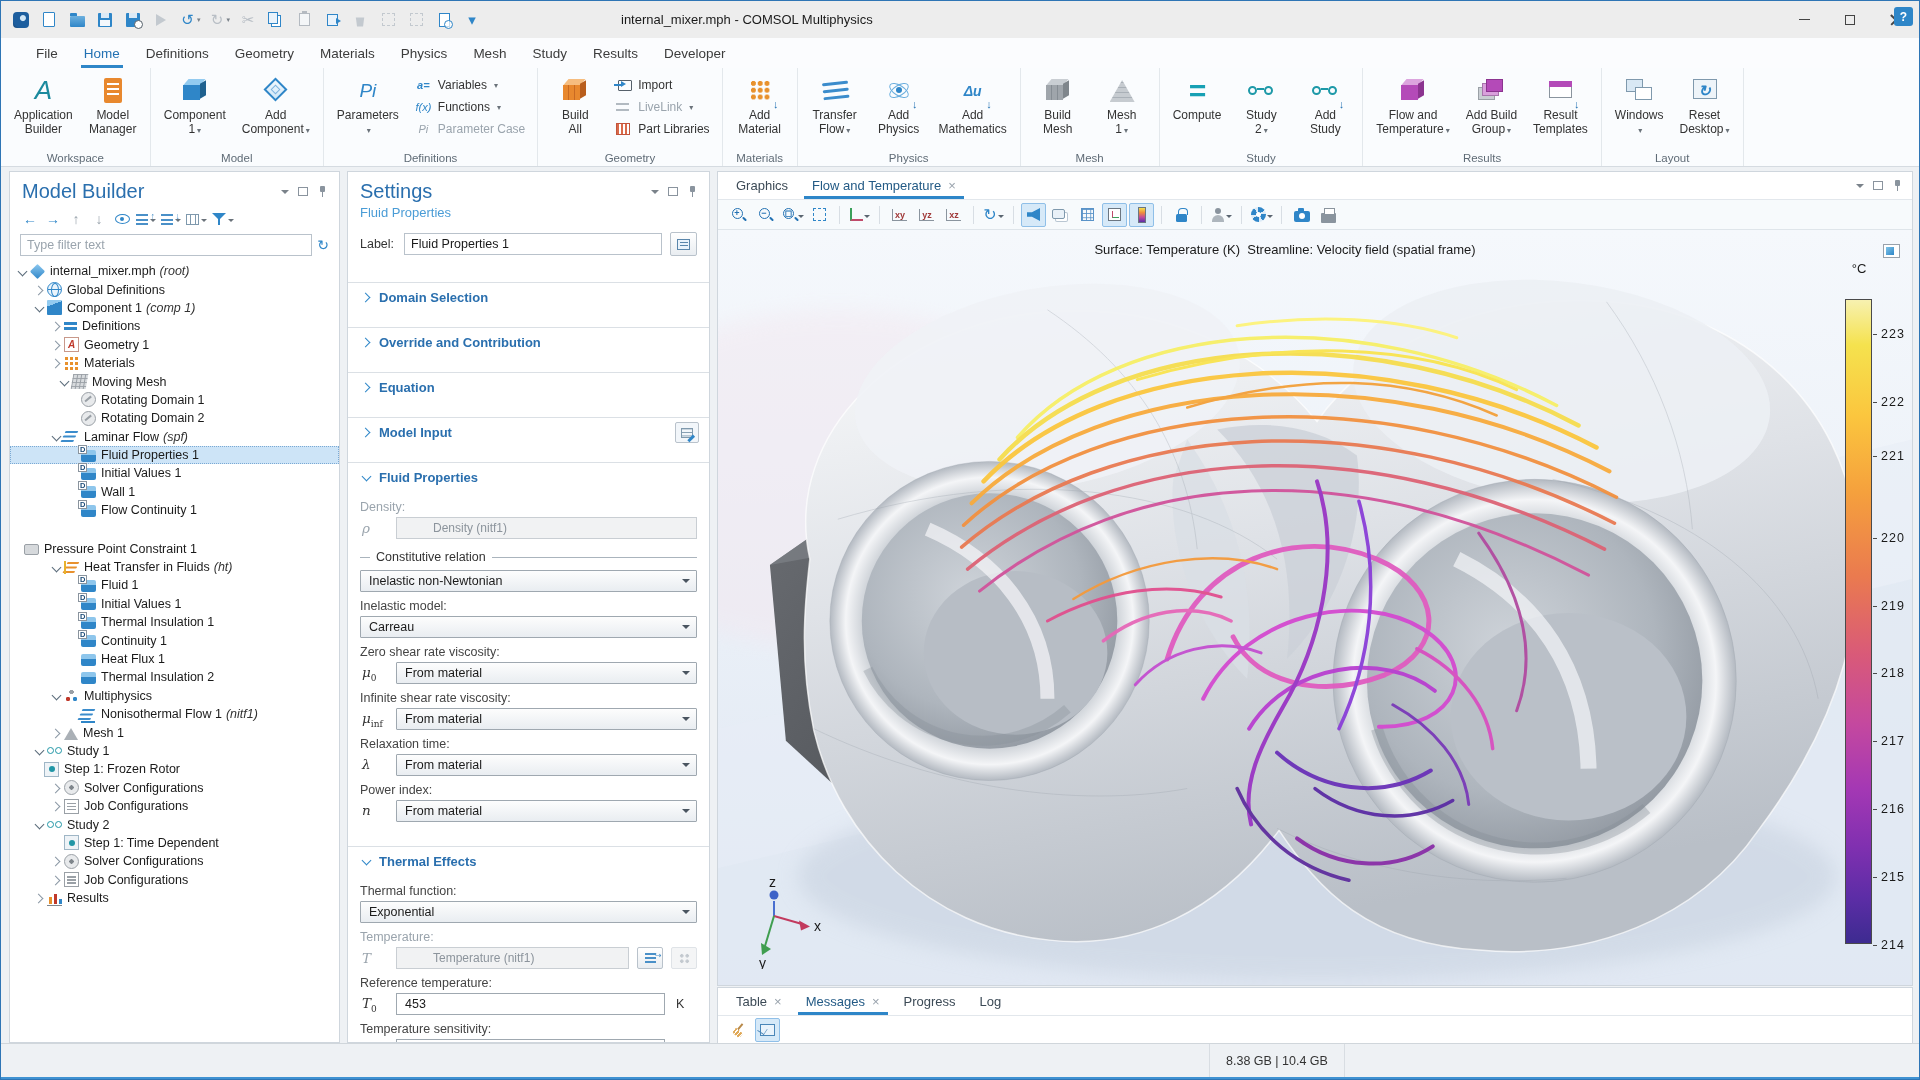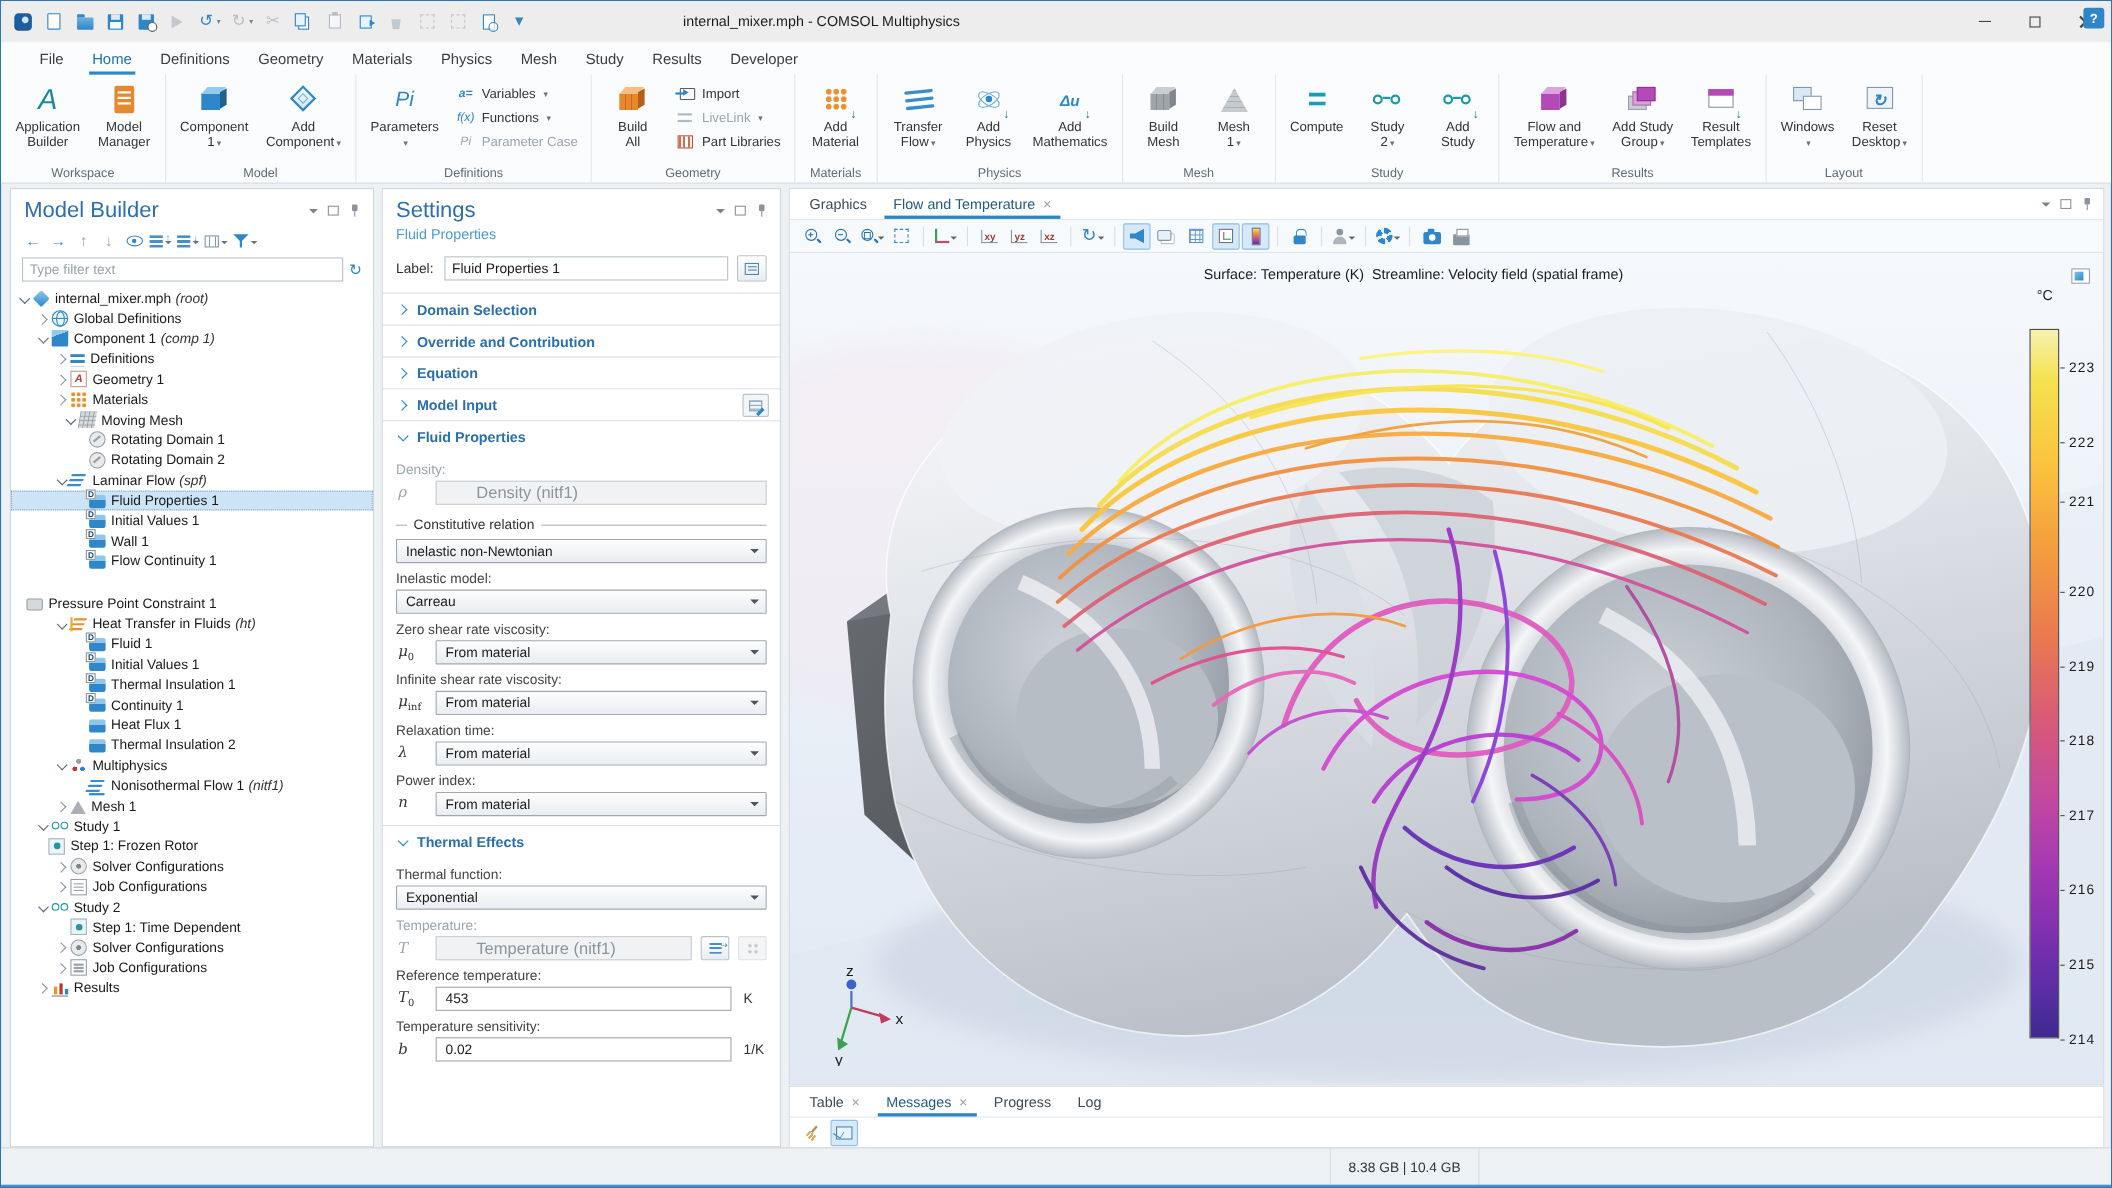--- a/index.html
+++ b/index.html
@@ -178,38 +178,38 @@
   .ti-job::before{content:"";position:absolute;left:2px;top:3px;width:9px;height:1.4px;background:#9aa0a6;box-shadow:0 3px 0 #9aa0a6,0 6px 0 #9aa0a6;}
   .ti-results{background:linear-gradient(#e8912d,#e8912d) 2px 6px/3px 7px no-repeat,linear-gradient(#c0392b,#c0392b) 7px 3px/3px 10px no-repeat,linear-gradient(#2f86c8,#2f86c8) 12px 8px/3px 5px no-repeat;border-bottom:1.4px solid #7f868c;}
   
   .sub-title{font-size:13px;color:#4a9cd6;padding:0 12px 8px;}
   .label-row{display:flex;align-items:center;gap:8px;padding:4px 12px 10px;}
   .label-cap{font-size:12.5px;color:#333;width:36px;flex:none;}
   .label-row input{flex:1;height:22px;border:1px solid #b9c2cb;padding:0 6px;font-size:12.5px;font-family:inherit;color:#1a1a1a;}
   .sq-btn{width:27px;height:24px;border:1px solid #b9c2cb;background:linear-gradient(#fff,#e9edf1);border-radius:2px;display:flex;align-items:center;justify-content:center;flex:none;}
   .i-rename{position:relative;width:13px;height:11px;border:1.2px solid #5a86ab;background:#eaf3fb;}
   .i-rename::before{content:"";position:absolute;left:2px;top:2.5px;width:8px;height:1.2px;background:#5a86ab;box-shadow:0 3px 0 #5a86ab;}
-  .sec-row{display:flex;align-items:center;height:29px;border-top:1px solid #dbe0e5;padding:0 12px;gap:7px;position:relative;}
+  .sec-row{display:flex;align-items:center;height:29px;border-top:1px solid #dbe0e5;padding:0 12px;gap:7px;position:relative;margin-top:16px;}
   .sec-title{font-size:13px;font-weight:bold;color:#2a6fae;}
   .sec-chev{width:12px;height:12px;position:relative;flex:none;}
   .sec-chev.c::before{content:"";position:absolute;left:2px;top:2.5px;width:6px;height:6px;border-right:1.7px solid #2e86c8;border-bottom:1.7px solid #2e86c8;transform:rotate(-45deg);}
   .sec-chev.v::before{content:"";position:absolute;left:2.5px;top:1.5px;width:6px;height:6px;border-right:1.7px solid #2e86c8;border-bottom:1.7px solid #2e86c8;transform:rotate(45deg);}
   .mi-btn{position:absolute;right:10px;top:4px;width:24px;height:21px;border:1px solid #b9c2cb;background:#f2f6fa;border-radius:2px;display:flex;align-items:center;justify-content:center;}
   .i-tablepencil{width:12px;height:10px;border:1px solid #7f99ad;background:linear-gradient(#7f99ad 1px,transparent 1px) 0 3px/100% 3.5px;position:relative;}
   .i-tablepencil::after{content:"";position:absolute;right:-3px;bottom:-3px;width:8px;height:2.5px;background:#2f86c8;transform:rotate(-45deg);}
   .sec-body{padding:2px 12px 8px;}
   .fld-label{font-size:12.5px;color:#444;margin:7px 0 3px;}
   .fld-label.dis{color:#9aa4ad;}
   .frow{display:flex;align-items:center;gap:4px;}
   .sym{width:32px;flex:none;font:italic 13.5px "DejaVu Serif",serif;color:#333;padding-left:2px;}
   .sym sub{font-size:9px;font-style:normal;}
   .sym.dis{color:#9aa4ad;}
   .dropdown{position:relative;height:22px;border:1px solid #9fa8b0;background:linear-gradient(#fdfdfd,#e9edf1);display:flex;align-items:center;padding:0 20px 0 8px;font-size:12.5px;color:#1a1a1a;flex:1;border-radius:1px;}
   .dd-arr{position:absolute;right:6px;top:8px;width:0;height:0;border:4px solid transparent;border-top-color:#4a5560;}
-  .tinput{height:22px;border:1px solid #c9ced3;background:#f1f2f3;color:#8c949c;display:flex;align-items:center;padding:0 8px;font-size:15px;flex:1;}
+  .tinput{height:22px;border:1px solid #c9ced3;background:#f1f2f3;color:#8c949c;display:flex;align-items:center;padding:0 8px;font-size:12px;flex:1;}
   .tinput.ind{padding-left:36px;}
   .winput{height:22px;border:1px solid #9fa8b0;background:#fff;color:#1a1a1a;display:flex;align-items:center;padding:0 8px;font-size:12.5px;flex:1;font-family:inherit;}
   .unit{width:28px;flex:none;font-size:12.5px;color:#333;padding-left:7px;}
   .divider{display:flex;align-items:center;gap:6px;margin:11px 0 6px;}
   .dv-line-s{width:10px;height:1px;background:#aab4bd;}
   .dv-line{flex:1;height:1px;background:#aab4bd;}
   .dv-txt{font-size:12.5px;color:#333;}
   .mini-btn{width:26px;height:22px;border:1px solid #b9c2cb;background:linear-gradient(#fff,#e9edf1);border-radius:2px;display:flex;align-items:center;justify-content:center;flex:none;margin-left:4px;}
   .mini-btn.dis{border-color:#dfe3e7;background:#f4f5f6;}
   .i-listarrow{width:11px;height:10px;background:repeating-linear-gradient(#4a90c8 0 2px,transparent 2px 4px);position:relative;}
@@ -618,21 +618,21 @@
               <div class="rb-line">Temperature<span class="arr">▾</span></div>
             </div>
           </div>
           <div class="rb-big">
             <span class="ri r-plots">
               <b class="f1"></b>
               <b class="f2"></b>
               <b class="f3"></b>
             </span>
             <div class="rb-label">
-              <div class="rb-line">Add Study</div>
+              <div class="rb-line">Add Build</div>
               <div class="rb-line">Group<span class="arr">▾</span></div>
             </div>
           </div>
           <div class="rb-big">
             <span class="ri r-rtpl">
               <b class="f1"></b>
               <b class="f2"></b>
               <i class="badge">↓</i>
             </span>
             <div class="rb-label">

